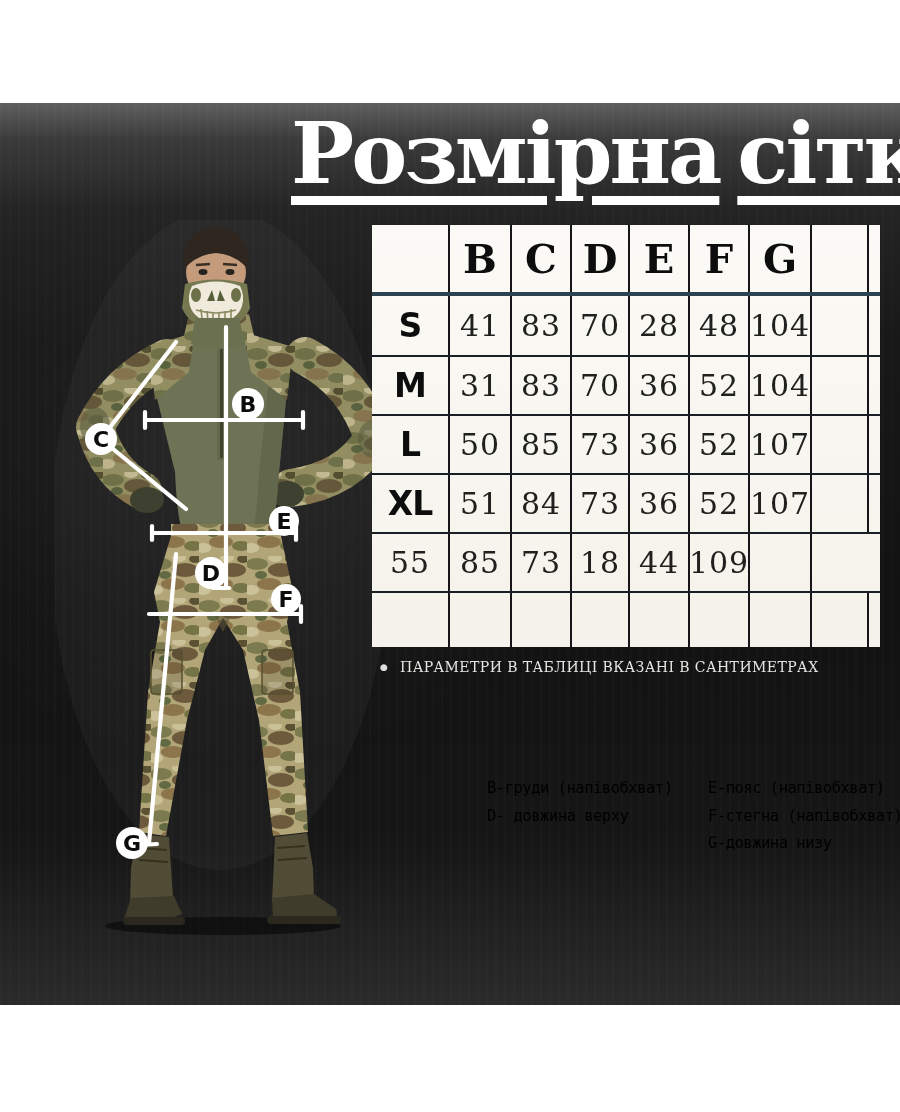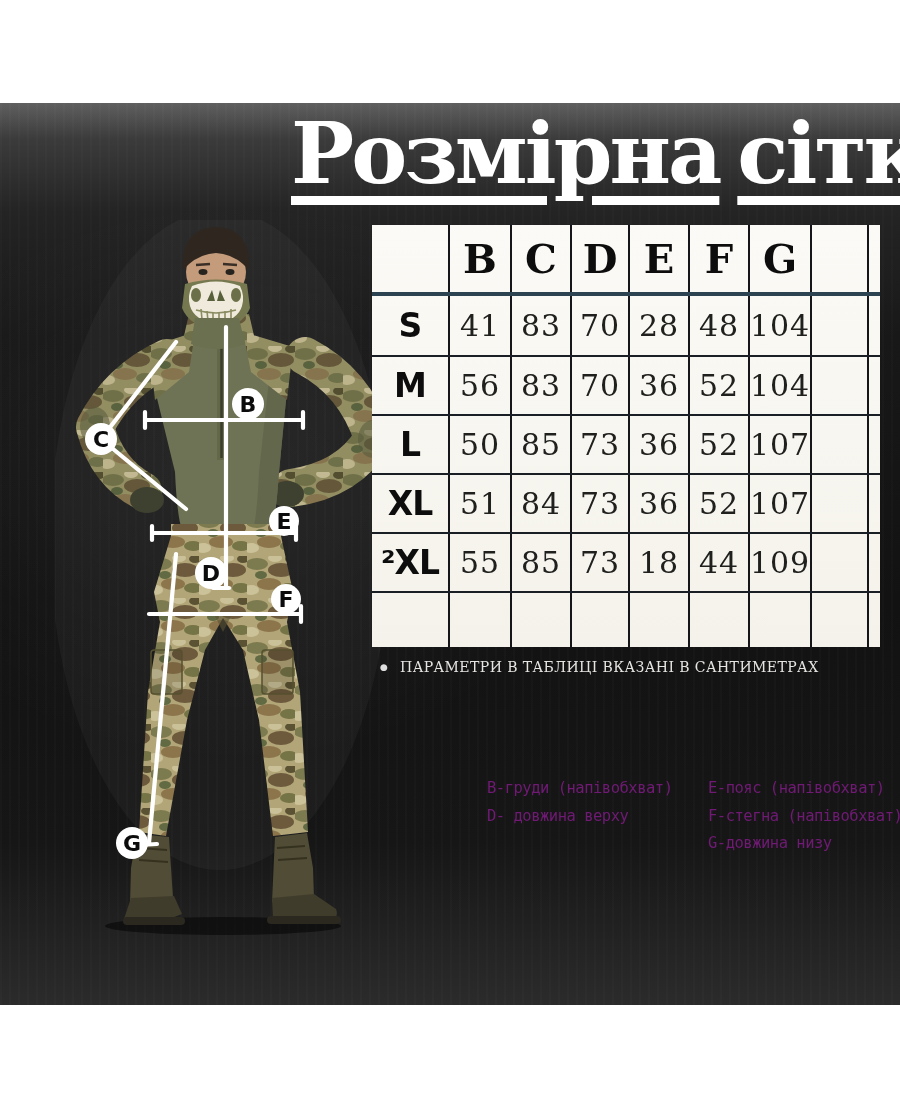--- a/index.html
+++ b/index.html
@@ -31,21 +31,21 @@
   .val{font-family:"DejaVu Serif",serif;font-size:30px;color:#20201e;letter-spacing:1px;}
   
   .note{position:absolute;left:380px;top:659px;color:#e6e5e2;display:flex;align-items:center;}
   .note .dot{font-size:9px;margin-right:12px;color:#dedede;}
   .note .txt{font-family:"DejaVu Serif",serif;font-size:14.5px;letter-spacing:0.4px;
     transform:scaleX(.97);transform-origin:left center;white-space:nowrap;}
   
   .legend{position:absolute;left:487px;top:775px;display:flex;}
   .legend ul{list-style:none;margin:0;padding:0;}
   .legend li{font-family:"DejaVu Sans Mono",monospace;font-size:15.5px;line-height:27.5px;
-    letter-spacing:-0.5px;color:#701a75;white-space:nowrap;}
+    letter-spacing:-0.5px;color:#000000;white-space:nowrap;}
   .legend .col-left{width:221px;}
   
   .figure{position:absolute;left:55px;top:220px;width:340px;height:730px;}
 </style>
 </head>
 <body>
 
 <div class="page">
   <div class="panel"></div>
 
@@ -188,21 +188,21 @@
         <div class="cell val">83</div>
         <div class="cell val">70</div>
         <div class="cell val">28</div>
         <div class="cell val">48</div>
         <div class="cell val">104</div>
         <div class="cell blank"></div>
         <div class="cell sliver"></div>
       </div>
       <div class="trow tdata">
         <div class="cell label">M</div>
-        <div class="cell val">56</div>
+        <div class="cell val">31</div>
         <div class="cell val">83</div>
         <div class="cell val">70</div>
         <div class="cell val">36</div>
         <div class="cell val">52</div>
         <div class="cell val">104</div>
         <div class="cell blank"></div>
         <div class="cell sliver"></div>
       </div>
       <div class="trow tdata">
         <div class="cell label">L</div>
@@ -220,21 +220,20 @@
         <div class="cell val">51</div>
         <div class="cell val">84</div>
         <div class="cell val">73</div>
         <div class="cell val">36</div>
         <div class="cell val">52</div>
         <div class="cell val">107</div>
         <div class="cell blank"></div>
         <div class="cell sliver"></div>
       </div>
       <div class="trow tdata">
-        <div class="cell label">²XL</div>
         <div class="cell val">55</div>
         <div class="cell val">85</div>
         <div class="cell val">73</div>
         <div class="cell val">18</div>
         <div class="cell val">44</div>
         <div class="cell val">109</div>
         <div class="cell blank"></div>
         <div class="cell sliver"></div>
       </div>
       <div class="trow tempty">

